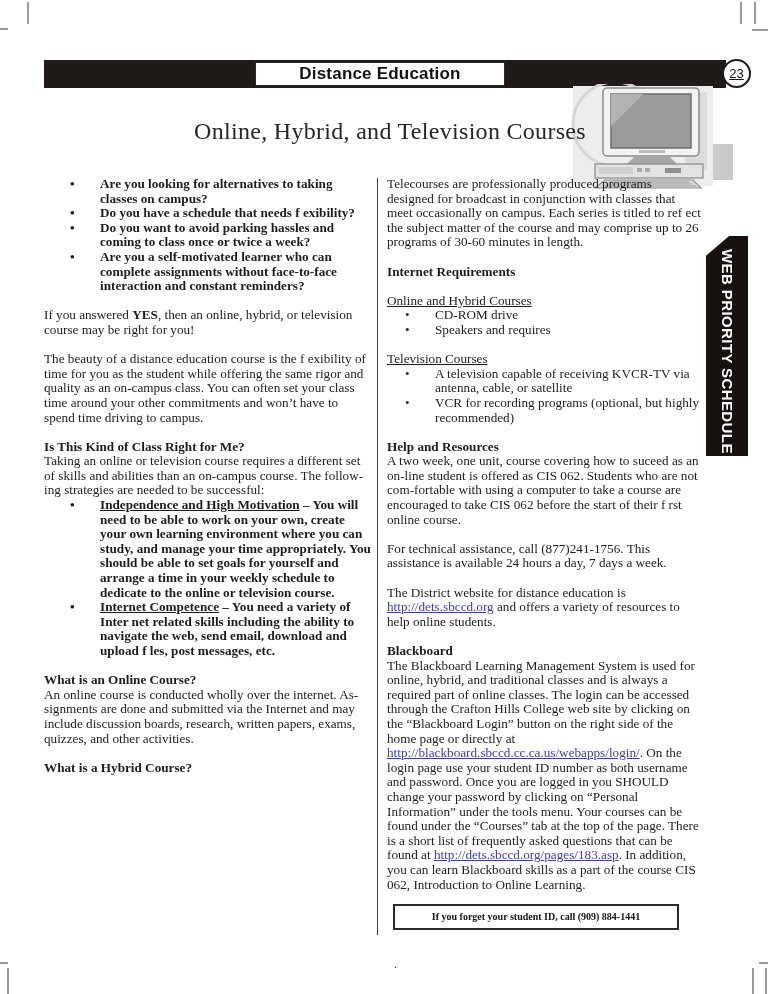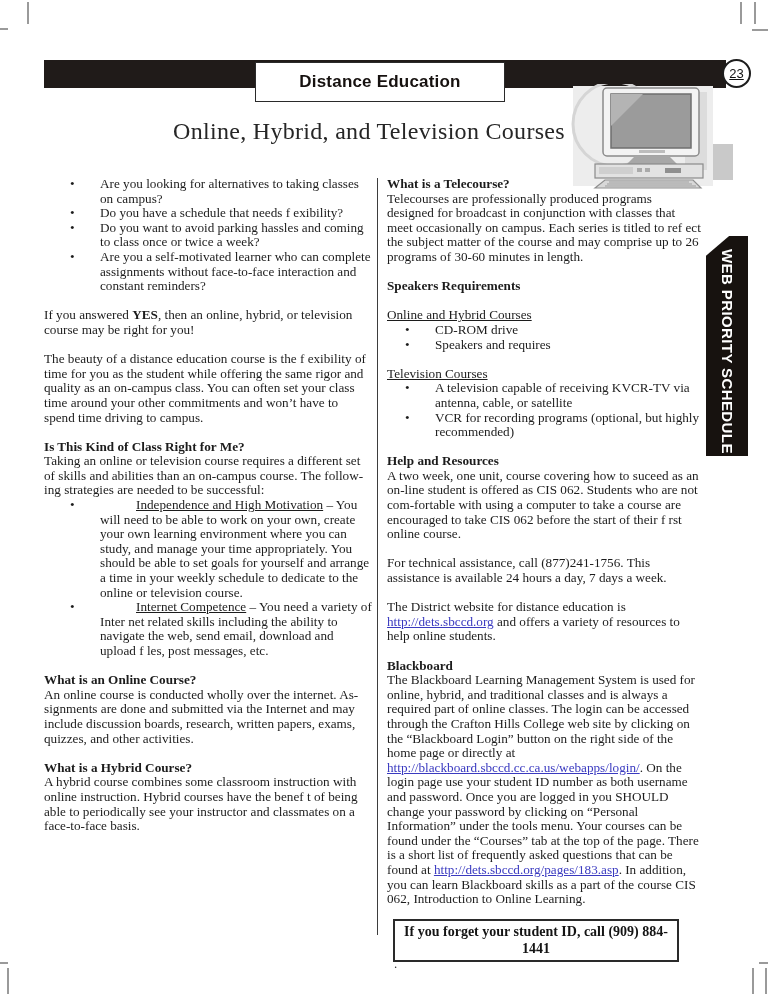--- a/index.html
+++ b/index.html
@@ -6,32 +6,32 @@
   html,body { background:#fff; }
   .page {
     position:relative; width:768px; height:994px; background:#ffffff;
     font-family:"Liberation Serif", serif; color:#1c1c1c; overflow:hidden;
   }
   
   .crop { position:absolute; background:#9a9a9a; }
   
   .header-bar { position:absolute; left:44px; top:60px; width:682px; height:28px; background:#201b19; }
   .header-box {
-    position:absolute; left:255px; top:62px; width:250px; height:40px; background:#ffffff;
+    position:absolute; left:255px; top:62px; width:250px; height:24px; background:#ffffff;
     border:1px solid #2a2a2a; display:flex; align-items:center; justify-content:center;
     font-family:"Liberation Sans", sans-serif; font-weight:bold; font-size:17px; color:#16110f;
     letter-spacing:0.2px;
   }
   .page-circle {
     position:absolute; left:722px; top:59px; width:29px; height:29px; border-radius:50%;
     background:#ffffff; border:2px solid #1d1d1d; display:flex; align-items:center; justify-content:center;
     font-family:"Liberation Sans", sans-serif; font-size:13px; color:#111;text-decoration:underline;
   }
   .doc-title {
-    position:absolute; left:36px; top:118px; width:666px; text-align:center;
+    position:absolute; left:57px; top:118px; width:666px; text-align:center;
     font-size:24px; color:#262626; letter-spacing:0.3px;
   }
   .computer { position:absolute; left:565px; top:84px; width:172px; height:106px; }
   
   .side-tab {
     position:absolute; left:706px; top:236px; width:42px; height:220px; background:#17120f;
     clip-path:polygon(0 9%, 55% 0, 100% 0, 100% 100%, 0 100%);
     display:flex; align-items:center; justify-content:center;
   }
   .side-tab span {
@@ -40,30 +40,30 @@
   }
   
   .divider { position:absolute; left:377px; top:178px; width:1px; height:757px; background:#3d3d3d; }
   .col { position:absolute; top:177px; font-size:13.2px; line-height:14.6px; }
   .col-left  { left:44px;  width:328px; }
   .col-right { left:387px; width:315px; }
   .para { margin-bottom:14.6px; }
   .heading { font-weight:bold; }
   .subhead { text-decoration:underline; }
   ul.blist { list-style:none; margin:0 0 14.6px 0; padding:0; }
-  .col-left  ul.blist li { position:relative; padding-left:56px; }
+  .col-left  ul.blist li { position:relative; padding-left:56px;font-weight:bold; }
   .col-left  ul.blist li::before { content:"\2022"; position:absolute; left:26px; }
   .col-right ul.blist li { position:relative; padding-left:48px; }
   .col-right ul.blist li::before { content:"\2022"; position:absolute; left:18px; }
   .seg-b { font-weight:bold; }
-  .seg-u { text-decoration:underline;margin-left:36px; }
+  .seg-u { text-decoration:underline; }
   .seg-link { color:#3a3ac0; text-decoration:underline; }
   .callout {
     margin:12px 0 0 6px; width:286px; border:2px solid #2a2a2a; padding:2px 6px 3px 6px;
-    text-align:center; font-weight:bold; font-size:14px; line-height:17px; color:#141414;
+    text-align:center; font-weight:bold; font-size:10px; line-height:17px; color:#141414;
   }
   .footer-dot { position:absolute; left:394px; top:956px; font-size:13px; color:#333; }
 </style>
 </head>
 <body>
 
 <div class="page">
 
   <div class="crop" style="left:27px;top:2px;width:2px;height:22px;"></div>
   <div class="crop" style="left:0;top:28px;width:8px;height:2px;"></div>
@@ -124,27 +124,25 @@
     <p class="para">The beauty of a distance education course is the f exibility of time for you as the student while offering the same rigor and quality as an on-campus class.  You can often set your class time around your other commitments and won’t have to spend time driving to campus.</p>
     <div class="heading">Is This Kind of Class Right for Me?</div>
     <p>Taking an online or television course requires a different set of skills and abilities than an on-campus course.  The follow-ing strategies are needed to be successful:</p>
     <ul class="blist">
       <li><span class="seg-u">Independence and High Motivation</span><span> – You will  need to be able to work on your own, create your own learning environment where you can study, and manage your time appropriately.  You should be able to set goals for yourself and arrange a time in your weekly schedule to dedicate to the online or television course.</span></li>
       <li><span class="seg-u">Internet Competence</span><span> – You need a variety of Inter net related skills including the ability to navigate the web, send email, download and upload f les, post messages, etc.</span></li>
     </ul>
     <div class="heading">What is an Online Course?</div>
     <p class="para">An online course is conducted wholly over the internet.  As-signments are done and submitted via the Internet and may include discussion boards, research, written papers, exams, quizzes, and other activities.</p>
     <div class="heading">What is a Hybrid Course?</div>
-    <p>A hybrid course combines some classroom instruction with online instruction.  Hybrid courses have the benef t of being able to periodically see your instructor and classmates on a face-to-face basis.</p>
   </div>
 
   <div class="col col-right">
-    <div class="heading">What is a Telecourse?</div>
     <p class="para">Telecourses are professionally produced programs designed for broadcast in conjunction with classes that meet occasionally on campus.  Each series is titled to ref ect the subject matter of the course and may comprise up to 26 programs of 30-60 minutes in length.</p>
-    <div class="heading para">Speakers Requirements</div>
+    <div class="heading para">Internet Requirements</div>
     <div class="subhead">Online and Hybrid Courses</div>
     <ul class="blist">
       <li>CD-ROM drive</li>
       <li>Speakers and requires</li>
     </ul>
     <div class="subhead">Television Courses</div>
     <ul class="blist">
       <li>A television capable of receiving KVCR-TV via antenna, cable, or satellite</li>
       <li>VCR for recording programs (optional, but highly recommended)</li>
     </ul>

